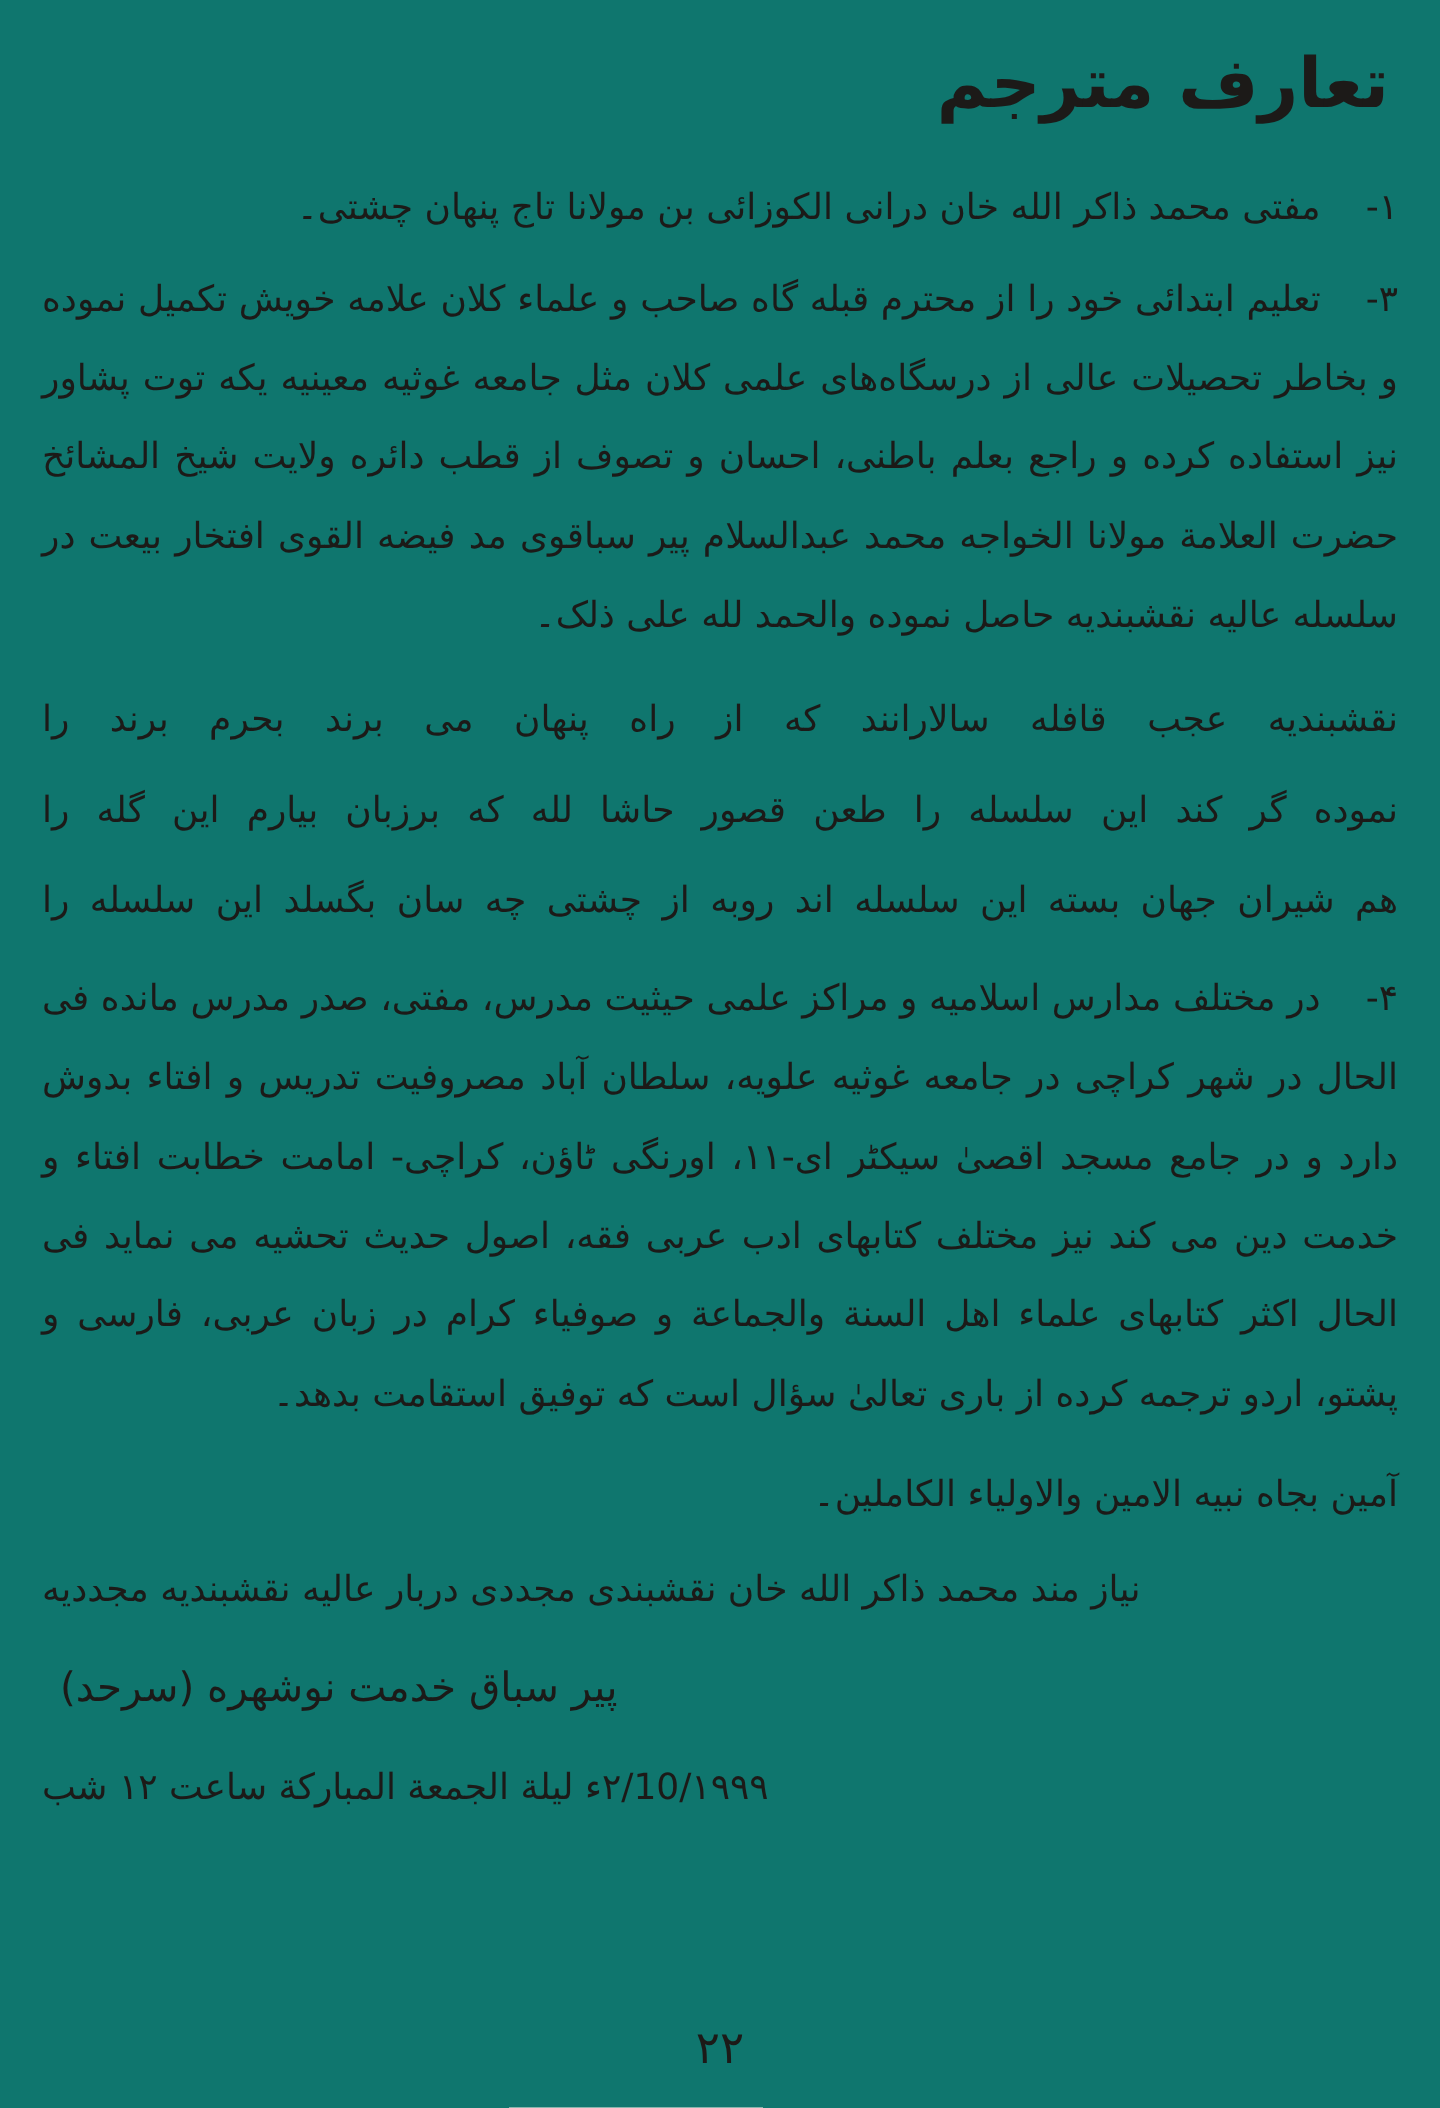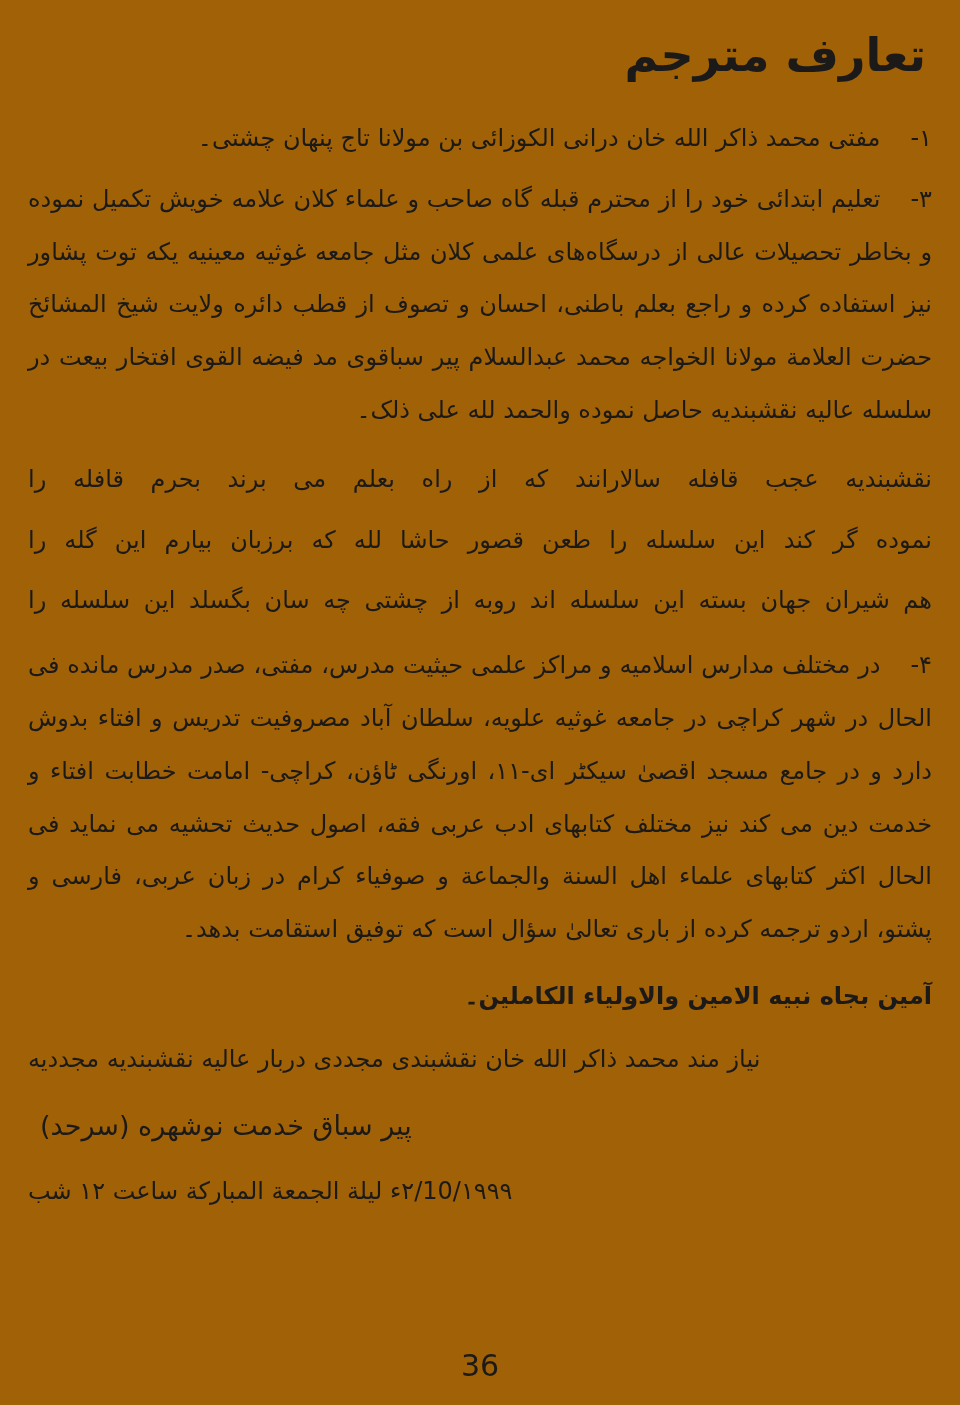--- a/index.html
+++ b/index.html
@@ -5,21 +5,21 @@
   html, body {
     margin: 0;
     padding: 0;
     background: #e9e7e2;
   }
   .page {
     position: relative;
     width: 960px;
     height: 1405px;
     margin: 0 auto;
-    background: #a16207;
+    background: #0f766e;
     color: #1c1a18;
     box-sizing: border-box;
     padding: 20px 28px 70px 28px;
     direction: rtl;
     overflow: hidden;
     font-family: "DejaVu Sans", sans-serif;
   }
   .title {
     font-size: 46px;
     font-weight: bold;
@@ -43,21 +43,20 @@
     margin: 16px 0 12px 0;
   }
   .verse-line {
     margin: 0 0 8px 0;
     text-align: justify;
     text-align-last: justify;
   }
   .amen {
     margin: 14px 0 10px 0;
     text-align: right;
-    font-weight: bold;
   }
   .closing {
     text-align: left;
   }
   .closing p {
     margin: 0 0 10px 0;
   }
   .closing .place {
     font-size: 27px;
     padding-left: 12px;
@@ -84,34 +83,34 @@
     <p class="item">
       <span class="marker">۱-</span><span>مفتی محمد ذاکر الله خان درانی الکوزائی بن مولانا تاج پنهان چشتی۔</span>
     </p>
 
 
     <p class="item">
       <span class="marker">۳-</span><span>تعلیم ابتدائی خود را از محترم قبله گاه صاحب و علماء کلان علامه خویش تکمیل نموده و بخاطر تحصیلات عالی از درسگاه‌های علمی کلان مثل جامعه غوثیه معینیه یکه توت پشاور نیز استفاده کرده و راجع بعلم باطنی، احسان و تصوف از قطب دائره ولایت شیخ المشائخ حضرت العلامة مولانا الخواجه محمد عبدالسلام پیر سباقوی مد فیضه القوی افتخار بیعت در سلسله عالیه نقشبندیه حاصل نموده والحمد لله علی ذلک۔</span>
     </p>
 
     <div class="verse">
-      <p class="verse-line">نقشبندیه عجب قافله سالارانند که از راه بعلم می برند بحرم قافله را</p>
+      <p class="verse-line">نقشبندیه عجب قافله سالارانند که از راه پنهان می برند بحرم برند را</p>
       <p class="verse-line">نموده گر کند این سلسله را طعن قصور حاشا لله که برزبان بیارم این گله را</p>
       <p class="verse-line">هم شیران جهان بسته این سلسله اند روبه از چشتی چه سان بگسلد این سلسله را</p>
     </div>
 
     <p class="item">
       <span class="marker">۴-</span><span>در مختلف مدارس اسلامیه و مراکز علمی حیثیت مدرس، مفتی، صدر مدرس مانده فی الحال در شهر کراچی در جامعه غوثیه علویه، سلطان آباد مصروفیت تدریس و افتاء بدوش دارد و در جامع مسجد اقصیٰ سیکٹر ای-۱۱، اورنگی ٹاؤن، کراچی- امامت خطابت افتاء و خدمت دین می کند نیز مختلف کتابهای ادب عربی فقه، اصول حدیث تحشیه می نماید فی الحال اکثر کتابهای علماء اهل السنة والجماعة و صوفیاء کرام در زبان عربی، فارسی و پشتو، اردو ترجمه کرده از باری تعالیٰ سؤال است که توفیق استقامت بدهد۔</span>
     </p>
 
     <p class="amen">آمین بجاه نبیه الامین والاولیاء الکاملین۔</p>
 
     <div class="closing">
       <p class="signature">نیاز مند محمد ذاکر الله خان نقشبندی مجددی دربار عالیه نقشبندیه مجددیه</p>
       <p class="place">پیر سباق خدمت نوشهره (سرحد)</p>
       <p class="date">۲/10/۱۹۹۹ء لیلة الجمعة المبارکة ساعت ۱۲ شب</p>
     </div>
 
   </div>
 
-  <div class="page-number">36</div>
+  <div class="page-number">۲۲</div>
 
 </div>
 
 </body></html>

